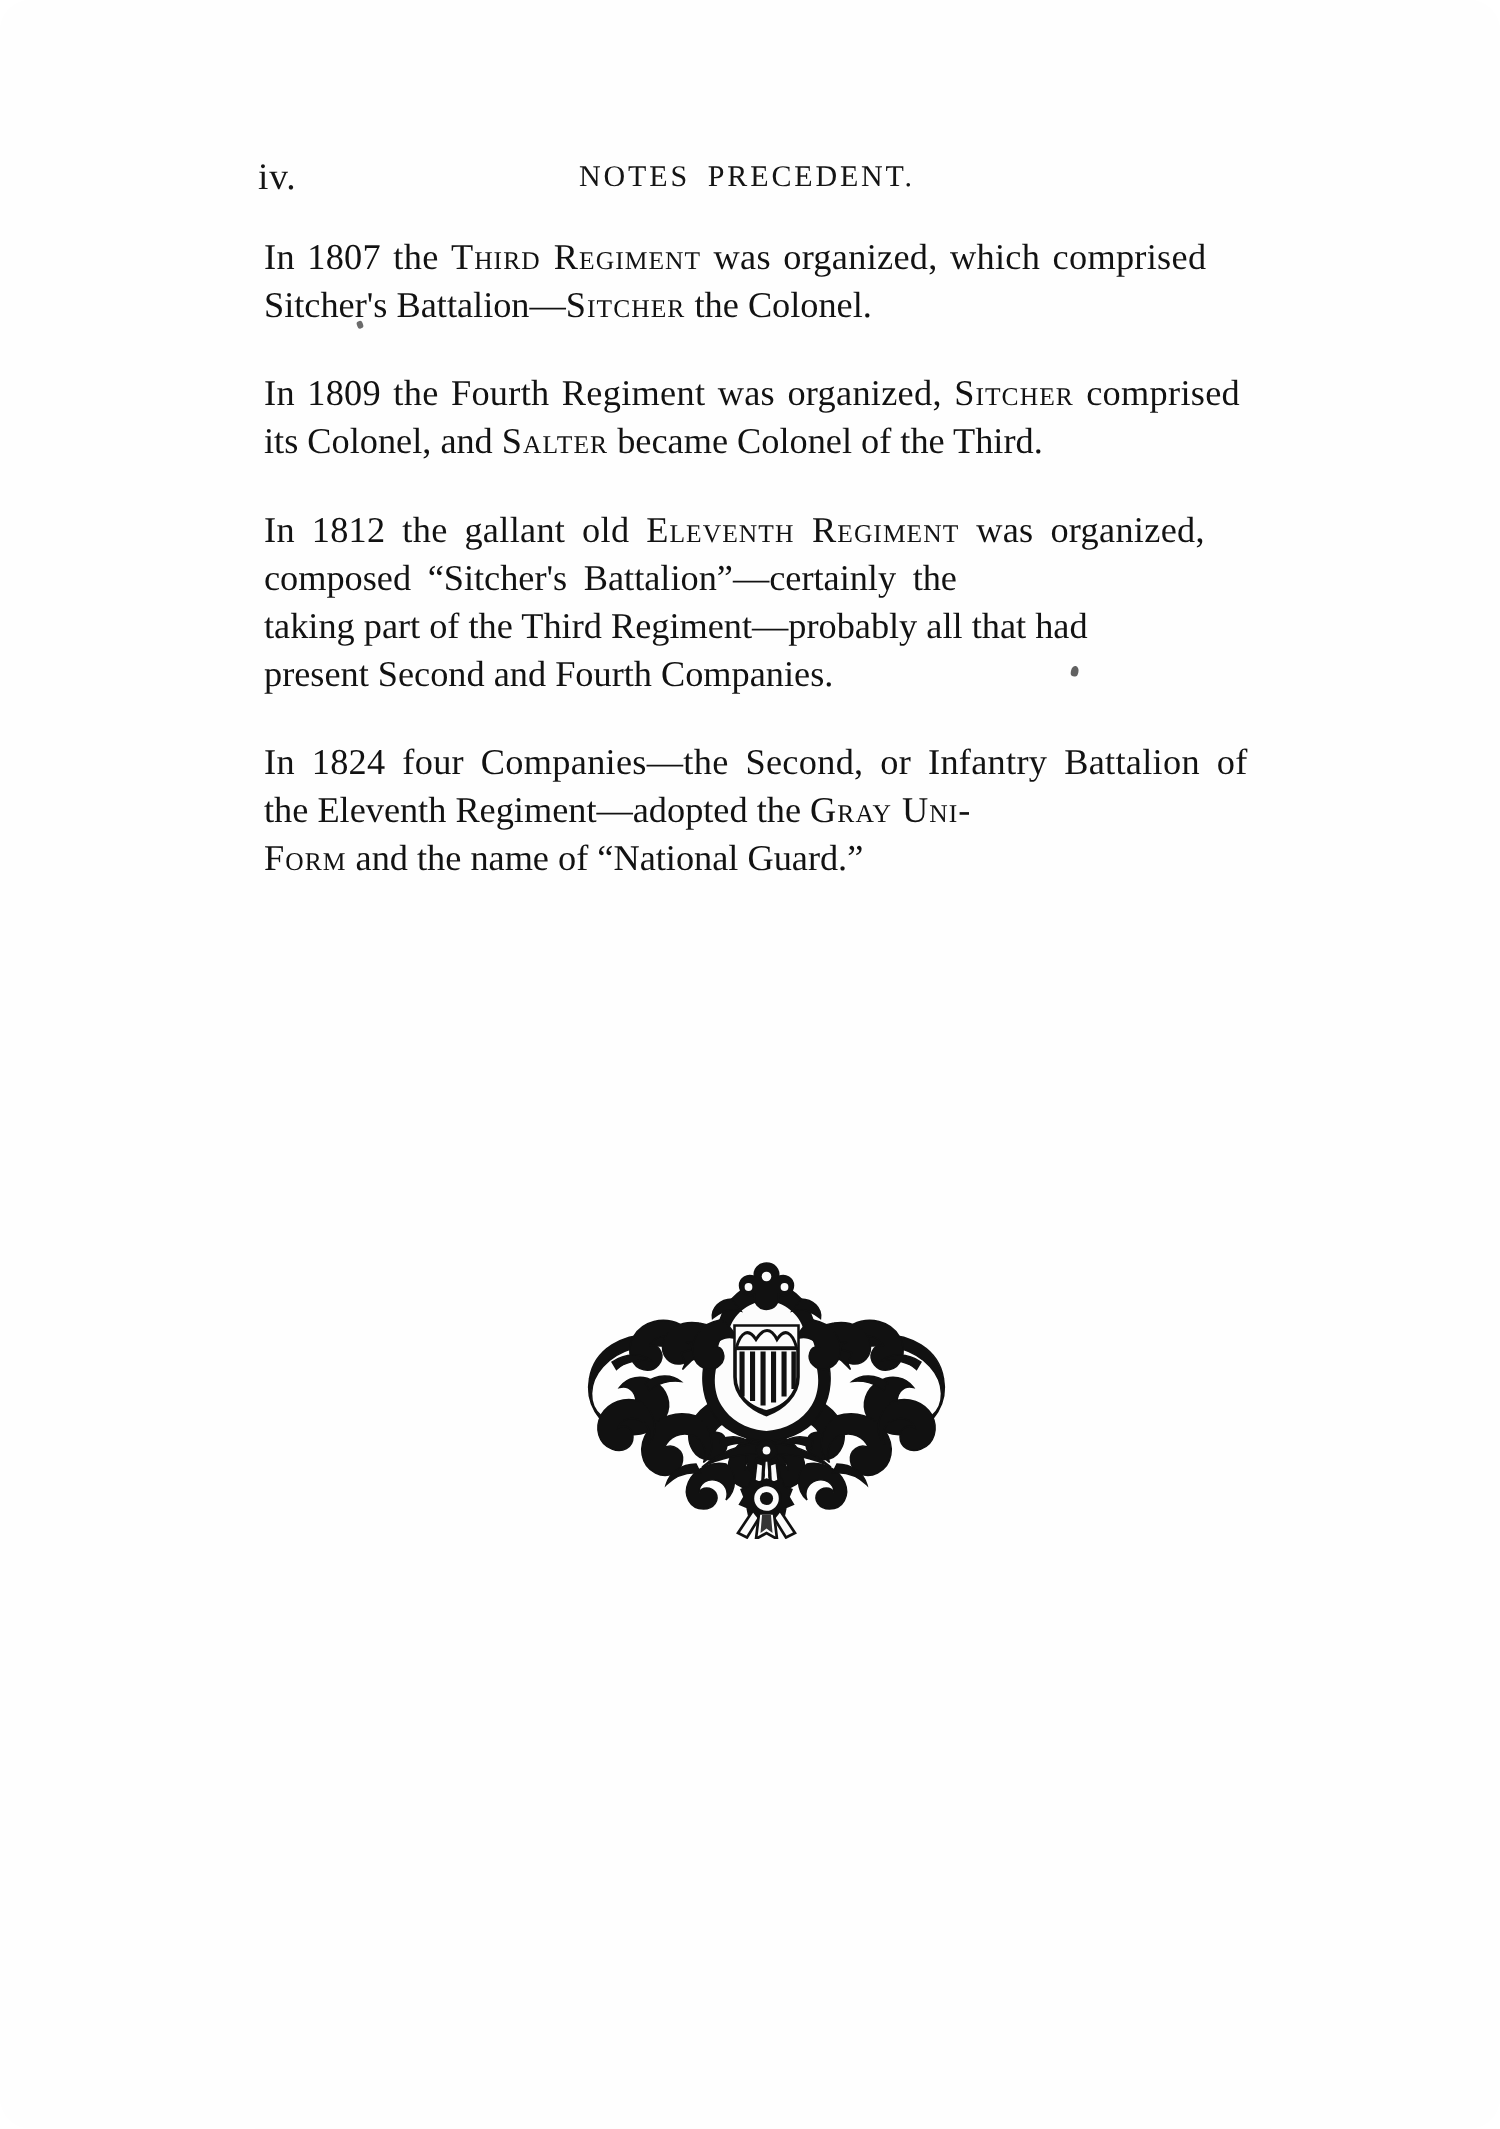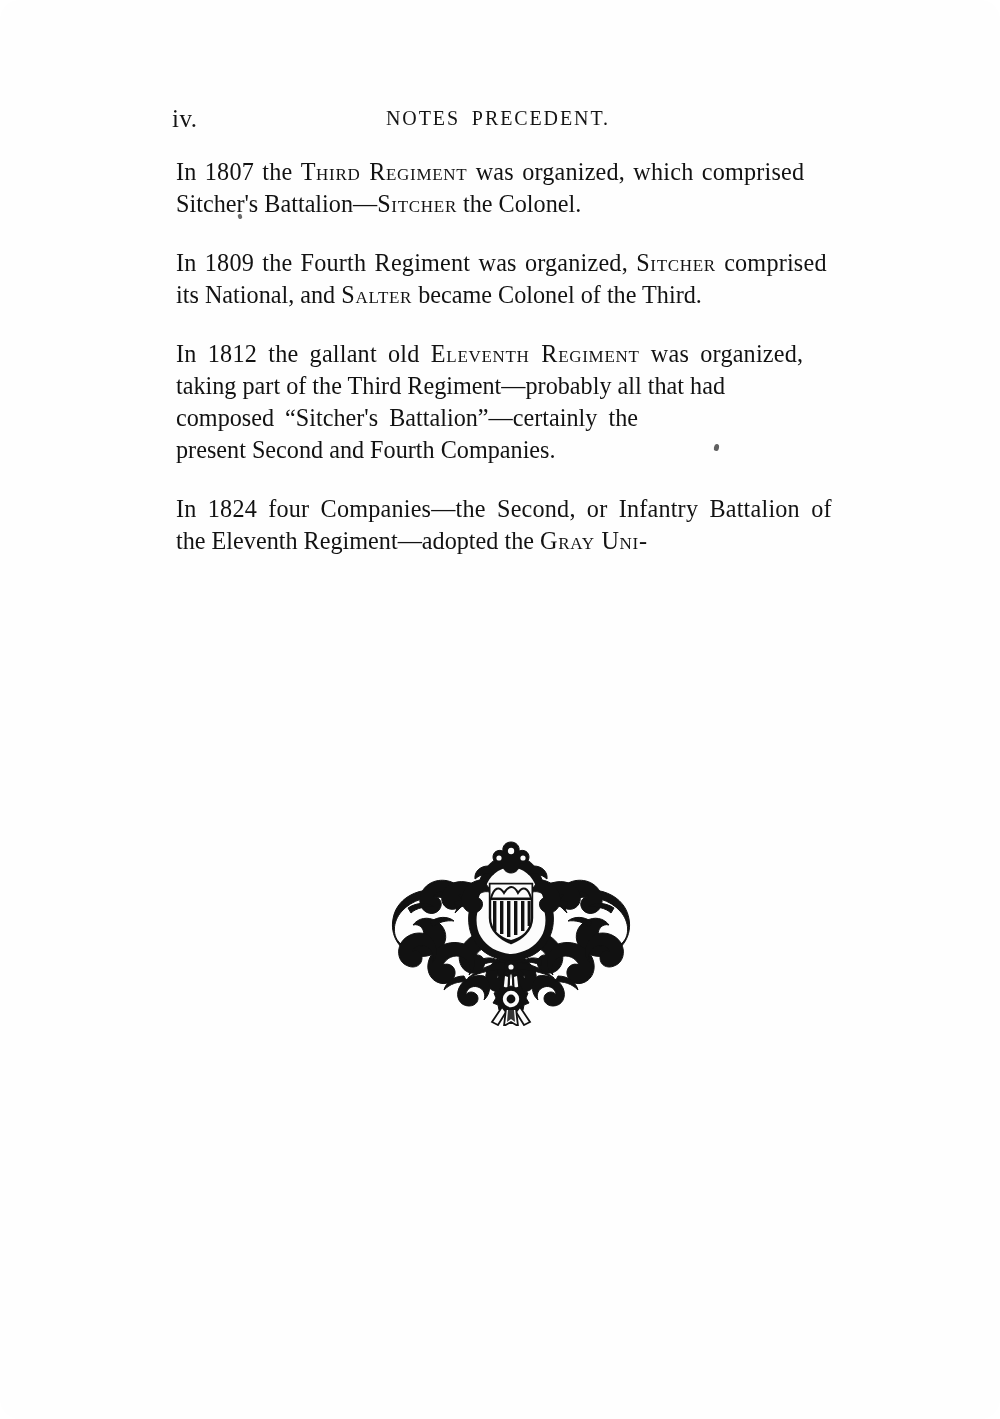--- a/index.html
+++ b/index.html
@@ -114,33 +114,34 @@
 
   <div class="textblock">
 
     <p class="para">
       <span class="ln full spread3"><span>In 1807 the </span><span class="sc">Third Regiment</span><span> was organized, which comprised</span></span>
       <span class="ln"><span>Sitcher's Battalion—</span><span class="sc">Sitcher</span><span> the Colonel.</span></span>
     </p>
 
     <p class="para">
       <span class="ln full spread3"><span>In 1809 the Fourth Regiment was organized, </span><span class="sc">Sitcher</span><span> comprised</span></span>
-      <span class="ln"><span>its National, and </span><span class="sc">Salter</span><span> became Colonel of the Third.</span></span>
+      <span class="ln"><span>its Colonel, and </span><span class="sc">Salter</span><span> became Colonel of the Third.</span></span>
     </p>
 
     <p class="para">
       <span class="ln full spread"><span>In 1812 the gallant old </span><span class="sc">Eleventh Regiment</span><span> was organized,</span></span>
+      <span class="ln spread">composed “Sitcher's Battalion”—certainly the</span>
       <span class="ln tight">taking part of the Third Regiment—probably all that had</span>
-      <span class="ln spread">composed “Sitcher's Battalion”—certainly the</span>
       <span class="ln tight">present Second and Fourth Companies.</span>
     </p>
 
     <p class="para">
       <span class="ln full spread">In 1824 four Companies—the Second, or Infantry Battalion of</span>
       <span class="ln"><span>the Eleventh Regiment—adopted the </span><span class="sc">Gray Uni-</span></span>
+      <span class="ln tight"><span class="sc">Form</span><span> and the name of “National Guard.”</span></span>
     </p>
 
   </div>
 
   <div class="speck s1"></div>
   <div class="speck s2"></div>
 
   <div class="ornament">
     <svg viewBox="0 0 286 190" xmlns="http://www.w3.org/2000/svg" aria-hidden="true">
       <g fill="#111111" stroke="#111111">

